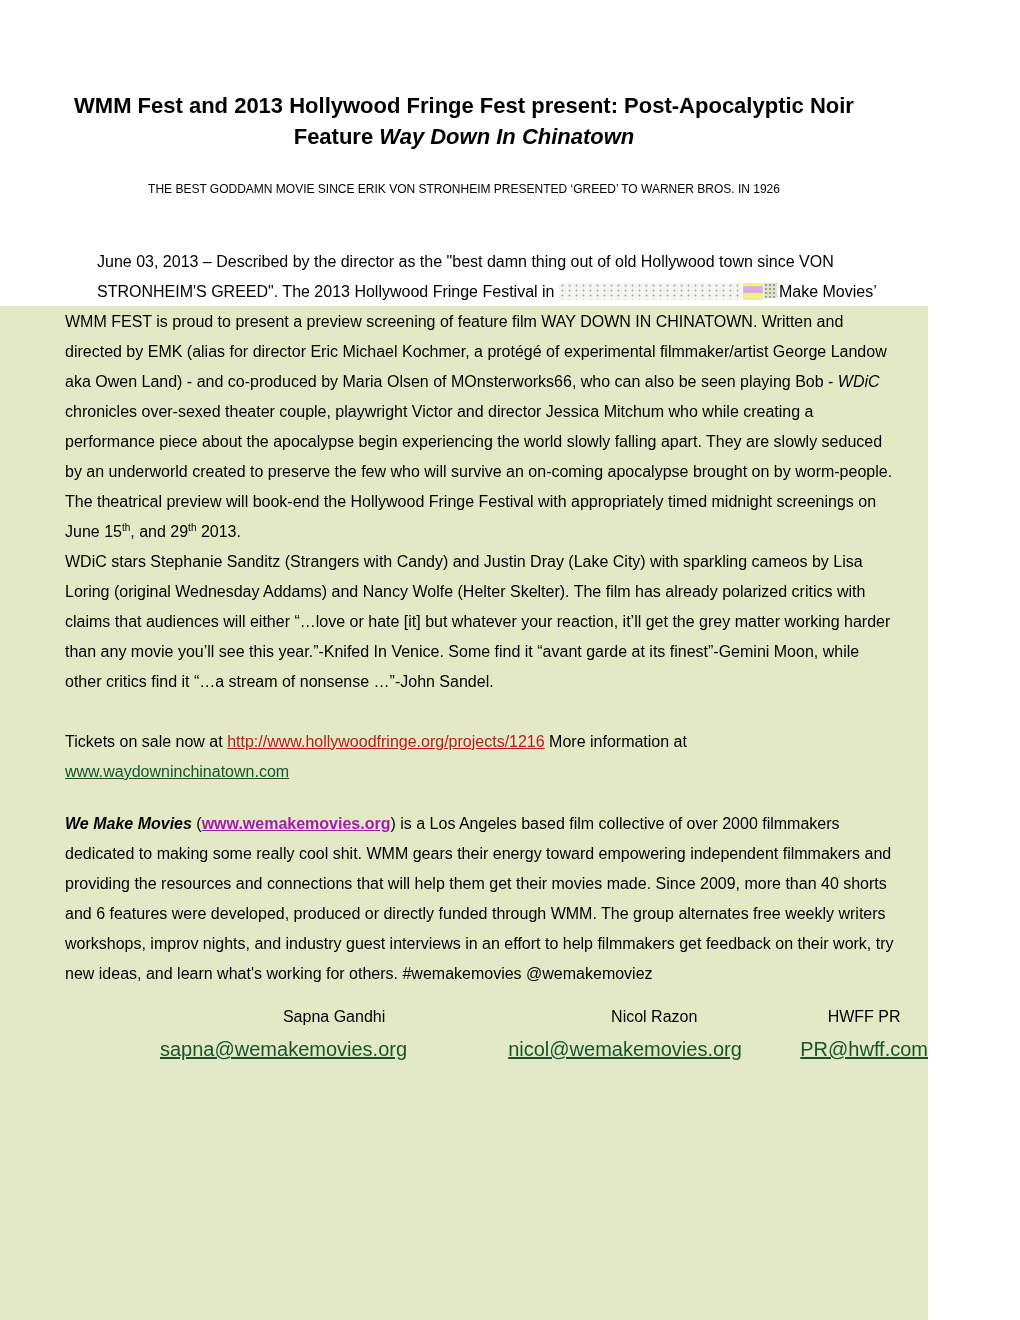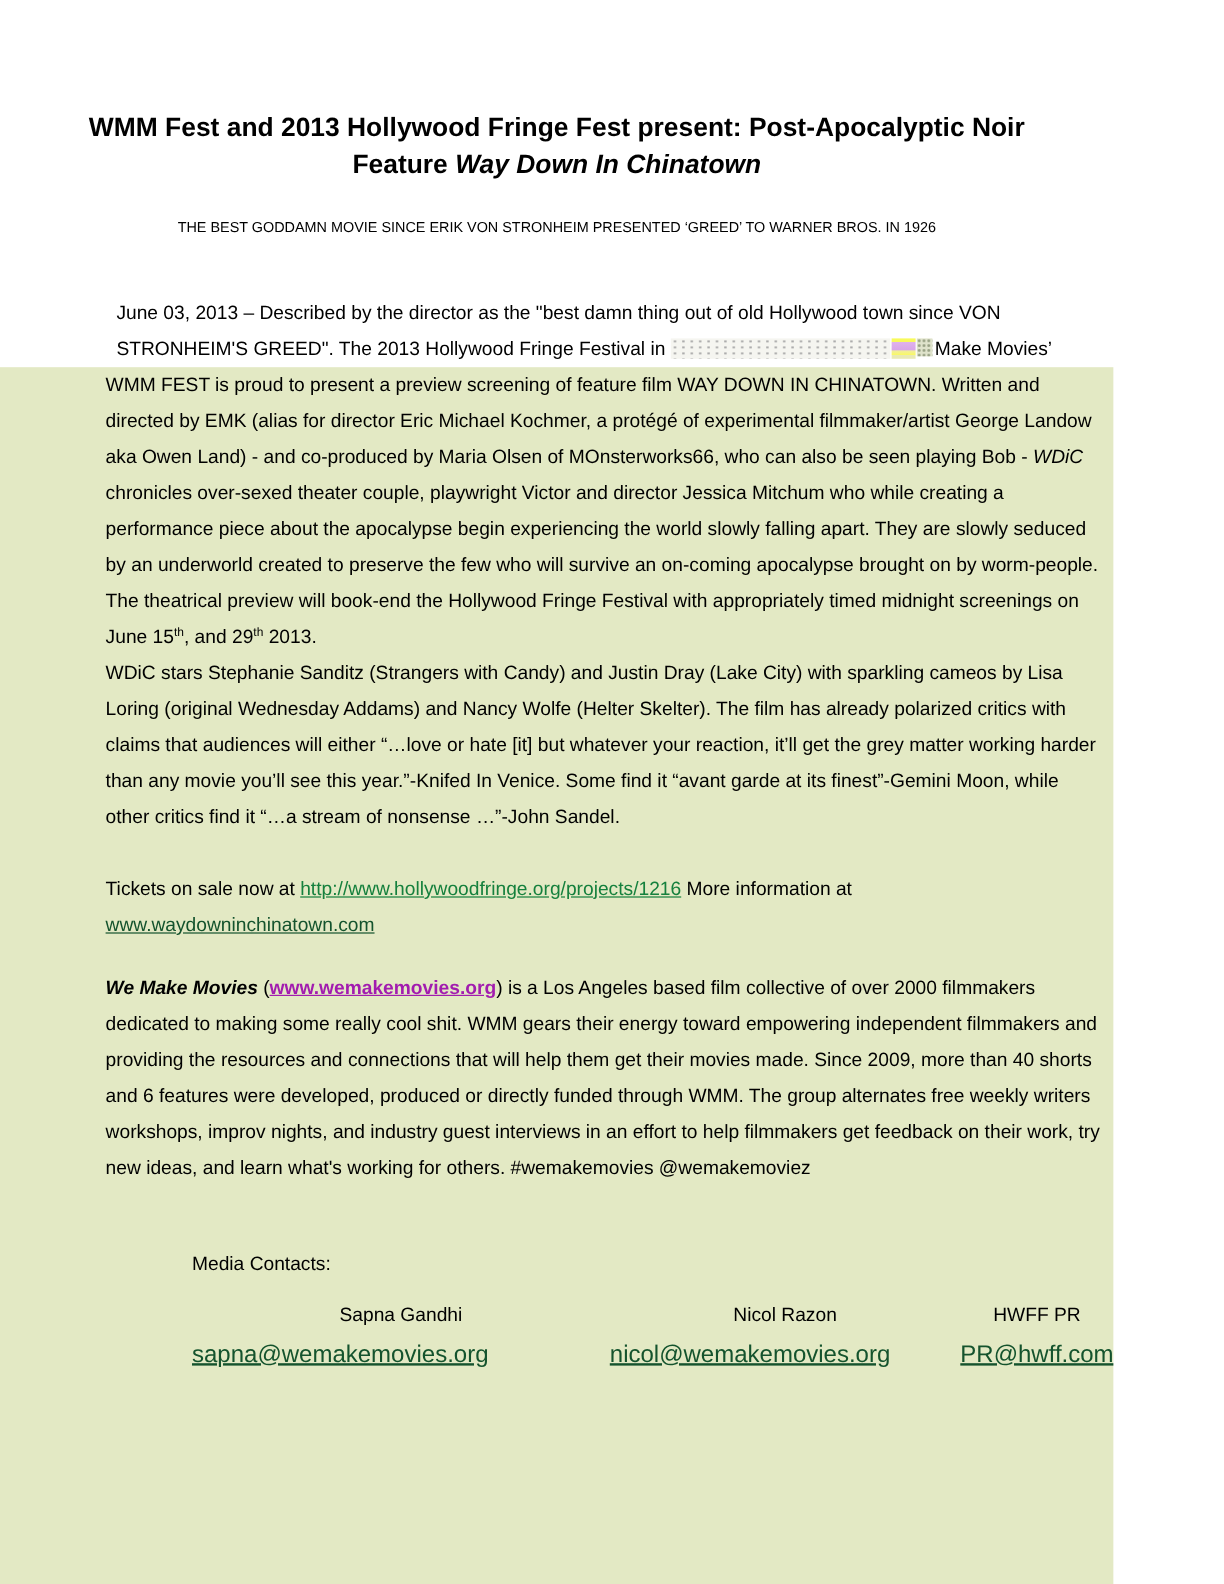--- a/index.html
+++ b/index.html
@@ -33,31 +33,31 @@
   .subtitle {
     margin: 21px auto 0 auto;
     width: 840px;
     font-size: 12px;
     line-height: 32px;
     font-weight: normal;
   }
 
   .para { font-size: 16px; line-height: 30px; }
   .intro-block { margin: 42px 0 0 97px; width: 838px; }
-  .indent-block { margin: 0 0 0 88px; width: 830px; }
+  .indent-block { margin: 0 0 0 65px; width: 830px; }
   .tickets-block { margin-top: 30px; }
   .wmm-block { margin-top: 22px; }
 
   sup { font-size: 10px; line-height: 0; }
 
   .italic { font-style: italic; }
   .bold-italic { font-weight: bold; font-style: italic; }
 
   a.link { text-decoration: underline; cursor: pointer; }
-  .link-blue { color: #15803d; }
+  .link-blue { color: #b91c1c; }
   .link-navy { color: #14532d; }
   .link-teal { color: #a21caf; font-weight: bold; }
 
   
   .redact-strip {
     display: inline-block;
     width: 183px;
     height: 17px;
     vertical-align: -3px;
     background-color: #f5f5f0;
@@ -111,21 +111,20 @@
     <p class="para intro-block"><span>June 03, 2013 – Described by the director as the "best damn thing out of old Hollywood town since VON STRONHEIM'S GREED".  The 2013 Hollywood Fringe Festival in </span><span class="redact-strip"></span><span class="glitch-icon"><span class="glitch-left"></span><span class="glitch-right"></span></span><span>Make Movies’</span></p>
 
     <p class="para indent-block"><span>WMM FEST is proud to present a preview screening of feature film WAY DOWN IN CHINATOWN.  Written and directed by EMK (alias for director Eric Michael Kochmer, a protégé of experimental filmmaker/artist George Landow aka Owen Land) - and co-produced by Maria Olsen of MOnsterworks66, who can also be seen playing Bob - </span><span class="italic">WDiC</span><span> chronicles over-sexed theater couple, playwright Victor and director Jessica Mitchum who while creating a performance piece about the apocalypse begin experiencing the world slowly falling apart. They are slowly seduced by an underworld created to preserve the few who will survive an on-coming apocalypse brought on by worm-people.  The theatrical preview will book-end the Hollywood Fringe Festival with appropriately timed midnight screenings on June 15</span><sup>th</sup><span>, and 29</span><sup>th</sup><span> 2013.</span></p>
 
     <p class="para indent-block">WDiC stars Stephanie Sanditz (Strangers with Candy) and Justin Dray (Lake City) with sparkling cameos by Lisa Loring (original Wednesday Addams) and Nancy Wolfe (Helter Skelter). The film has already polarized critics with claims that audiences will either “…love or hate [it] but whatever your reaction, it’ll get the grey matter working harder than any movie you’ll see this year.”-Knifed In Venice. Some find it “avant garde at its finest”-Gemini Moon, while other critics find it “…a stream of nonsense …”-John Sandel.</p>
 
     <p class="para indent-block tickets-block"><span>Tickets on sale now at </span><a class="link link-blue">http://www.hollywoodfringe.org/projects/1216</a><span> More information at </span><a class="link link-navy">www.waydowninchinatown.com</a></p>
 
     <p class="para indent-block wmm-block"><span class="bold-italic">We Make Movies</span><span> (</span><a class="link link-teal">www.wemakemovies.org</a><span>) is a Los Angeles based film collective of over 2000 filmmakers dedicated to making some really cool shit. WMM gears their energy toward empowering independent filmmakers and providing the resources and connections that will help them get their movies made. Since 2009, more than 40 shorts and 6 features were developed, produced or directly funded through WMM. The group alternates free weekly writers workshops, improv nights, and industry guest interviews in an effort to help filmmakers get feedback on their work, try new ideas, and learn what's working for others. #wemakemovies @wemakemoviez</span></p>
 
-    <div class="media-heading">Media Contacts:</div>
 
     <div class="contacts-row">
       <div class="contact">
         <div class="contact-name">Sapna Gandhi</div>
         <a class="link link-navy contact-email">sapna@wemakemovies.org</a>
       </div>
       <div class="contact">
         <div class="contact-name">Nicol Razon</div>
         <a class="link link-navy contact-email">nicol@wemakemovies.org</a>
       </div>

